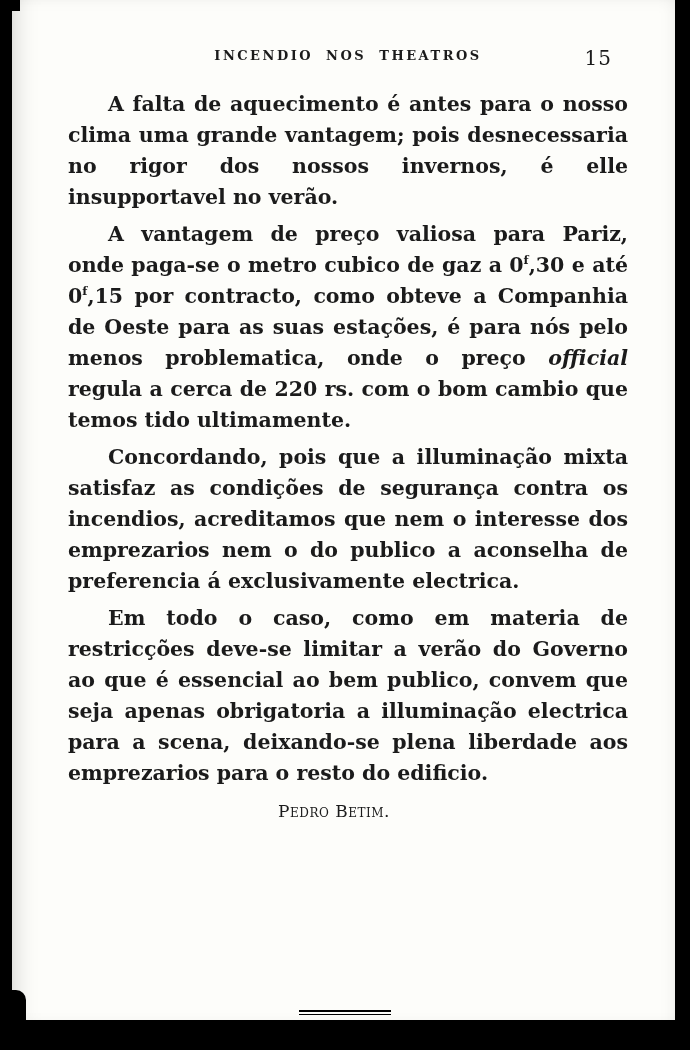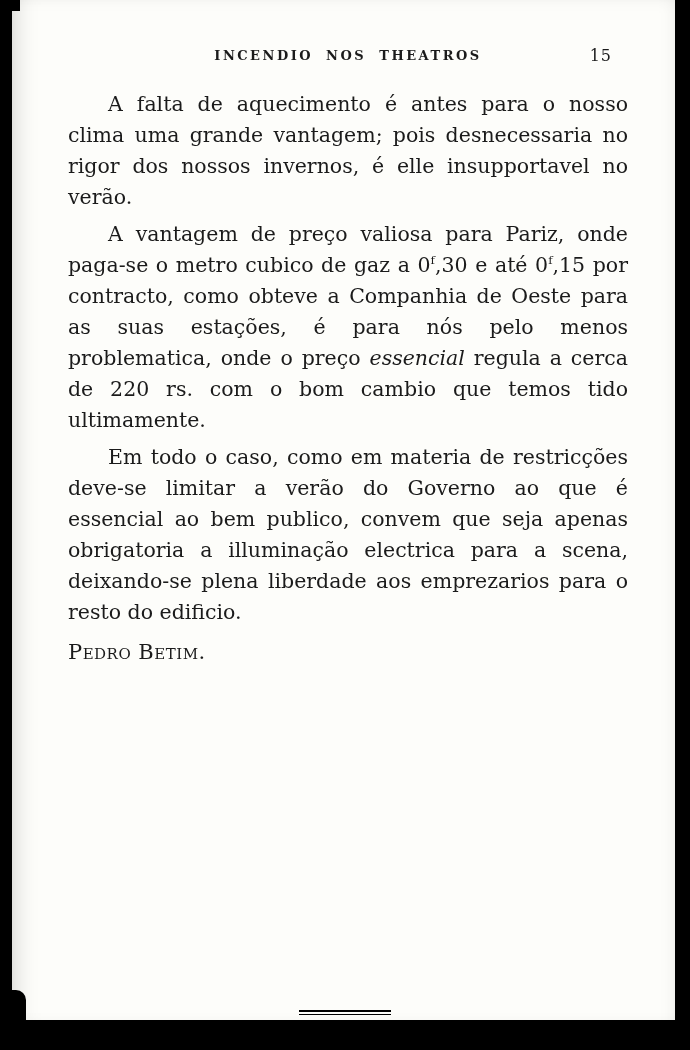--- a/index.html
+++ b/index.html
@@ -51,43 +51,44 @@
     font-size: 13px;
     font-weight: bold;
     letter-spacing: 2.5px;
     word-spacing: 6px;
     margin: 0 0 26px 0;
   }
   .page-number {
     position: absolute;
     right: 16px;
     top: -2px;
-    font-size: 16px;
+    font-size: 20px;
     font-weight: normal;
     letter-spacing: 1px;
   }
   .text-block p {
     margin: 0 0 6px 0;
     text-align: justify;
     text-indent: 40px;
     font-size: 20.5px;
     line-height: 31px;
+    font-weight: bold;
   }
   .text-block sup {
     font-size: 0.58em;
     line-height: 0;
   }
   .text-block i {
     font-style: italic;
   }
   .signature {
-    text-align: left;
+    text-align: center;
     padding-right: 28px;
     font-variant: small-caps;
-    font-size: 21px;
+    font-size: 17px;
     letter-spacing: 0.5px;
     margin-top: 12px;
   }
   .end-rule {
     position: absolute;
     left: 50%;
     transform: translateX(-50%);
     bottom: 35px;
     width: 92px;
     height: 2px;
@@ -103,21 +104,22 @@
 
   <div class="page">
 
     <header class="running-head">
       <span class="head-title">INCENDIO NOS THEATROS</span>
       <span class="page-number">15</span>
     </header>
 
     <main class="text-block">
         <p>A falta de aquecimento é antes para o nosso clima uma grande vantagem; pois desnecessaria no rigor dos nossos invernos, é elle insupportavel no verão.</p>
-        <p>A vantagem de preço valiosa para Pariz, onde paga-se o metro cubico de gaz a 0<sup>f</sup>,30 e até 0<sup>f</sup>,15 por contracto, como obteve a Companhia de Oeste para as suas estações, é para nós pelo menos problematica, onde o preço <i>essencial</i> regula a cerca de 220 rs. com o bom cambio que temos tido ultimamente.</p>
+        <p>A vantagem de preço valiosa para Pariz, onde paga-se o metro cubico de gaz a 0<sup>f</sup>,30 e até 0<sup>f</sup>,15 por contracto, como obteve a Companhia de Oeste para as suas estações, é para nós pelo menos problematica, onde o preço <i>official</i> regula a cerca de 220 rs. com o bom cambio que temos tido ultimamente.</p>
+        <p>Concordando, pois que a illuminação mixta satisfaz as condições de segurança contra os incendios, acreditamos que nem o interesse dos emprezarios nem o do publico a aconselha de preferencia á exclusivamente electrica.</p>
         <p>Em todo o caso, como em materia de restricções deve-se limitar a verão do Governo ao que é essencial ao bem publico, convem que seja apenas obrigatoria a illuminação electrica para a scena, deixando-se plena liberdade aos emprezarios para o resto do edificio.</p>
       </main>
 
     <div class="signature">Pedro Betim.</div>
 
   </div>
 
   <div class="end-rule"></div>
 
   <div class="edge edge-left"></div>

